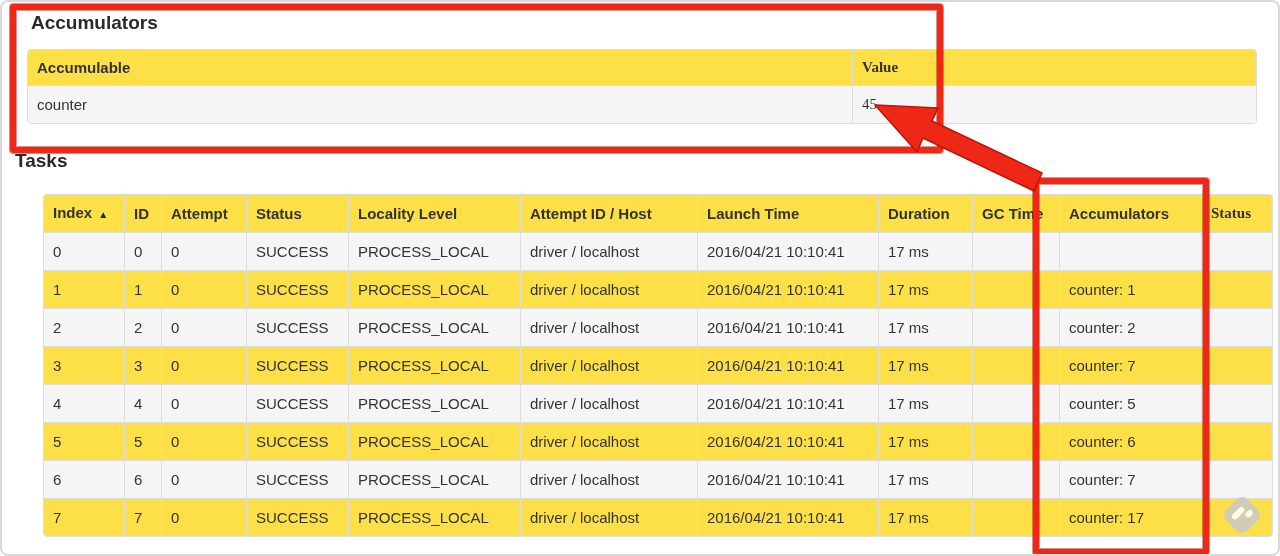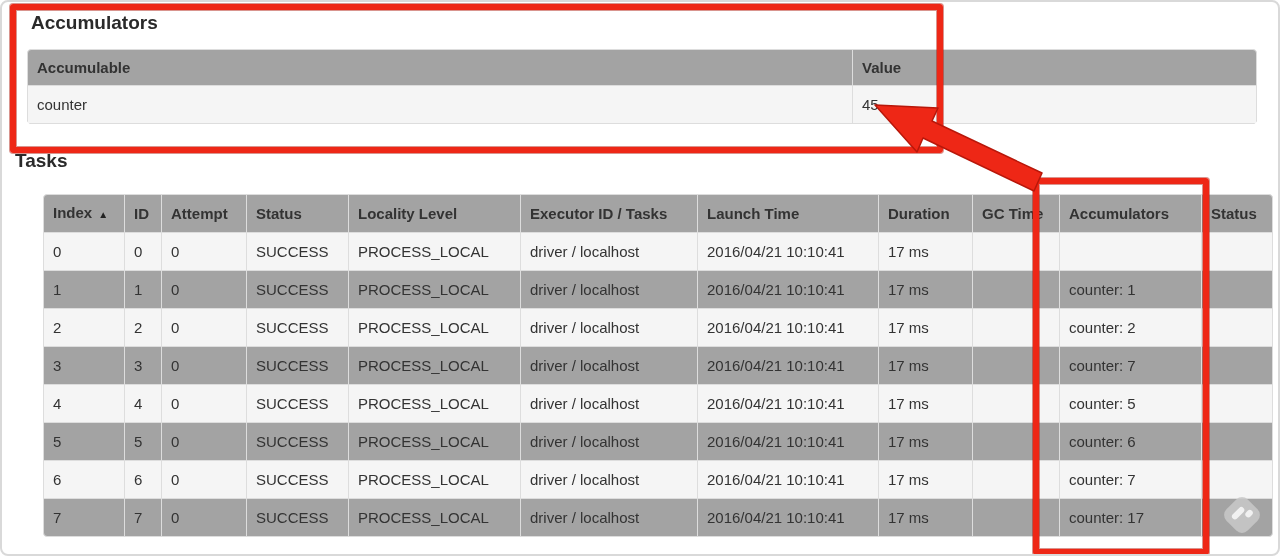--- a/index.html
+++ b/index.html
@@ -11,32 +11,32 @@
   }
   .section-title {
     position:absolute; margin:0; font-size:19px; font-weight:bold;
     color:#2a2a2a; line-height:22px;
   }
   #accumulators-title { left:29px; top:10px; }
   #tasks-title { left:13px; top:148px; }
 
   table.ui-table {
     position:absolute; border-collapse:separate; border-spacing:0;
-    table-layout:fixed; font-size:15px; line-height:19px; background:#a3a3a3;
+    table-layout:fixed; font-size:15px; line-height:19px; background:#fde047;
     border:1px solid #ddd; border-radius:4px; color:#333;
   }
   #accumulators-table { left:25px; top:47px; width:1228px; }
   #tasks-table { left:25px; top:192px; width:1228px;margin-left:16px; }
   .ui-table th, .ui-table td {
     text-align:left; white-space:nowrap; overflow:hidden;
     border-right:1px solid #ddd; border-bottom:1px solid #ddd;
   }
   .ui-table th { font-weight:bold; padding:8px 9px; }
   .ui-table td { font-weight:normal; padding:9px 9px; }
-  .ui-table th:last-child, .ui-table td:last-child { border-right:none; }
+  .ui-table th:last-child, .ui-table td:last-child { border-right:none;font-family:Liberation Serif, serif; }
   .ui-table tbody tr:last-child td { border-bottom:none; }
   .ui-table tbody tr:nth-child(odd) { background:#f5f5f5; }
   .sort-icon { font-size:10px; margin-left:6px; color:#222; }
 
   .annotation-box {
     position:absolute; border:6px solid var(--annotation-red,#ee2716);
     border-radius:3px; pointer-events:none;
     box-shadow:0 0 0 1px rgba(170,20,6,.45), inset 0 0 0 1px rgba(170,20,6,.45);
     z-index:5;
   }
@@ -96,21 +96,21 @@
     </colgroup>
     <thead>
       <tr>
         <th>
           <span>Index</span><span class="sort-icon">▲</span>
         </th>
         <th>ID</th>
         <th>Attempt</th>
         <th>Status</th>
         <th>Locality Level</th>
-        <th>Executor ID / Tasks</th>
+        <th>Attempt ID / Host</th>
         <th>Launch Time</th>
         <th>Duration</th>
         <th>GC Time</th>
         <th>Accumulators</th>
         <th>Status</th>
       </tr>
     </thead>
     <tbody>
         <tr>
           <td>0</td>

